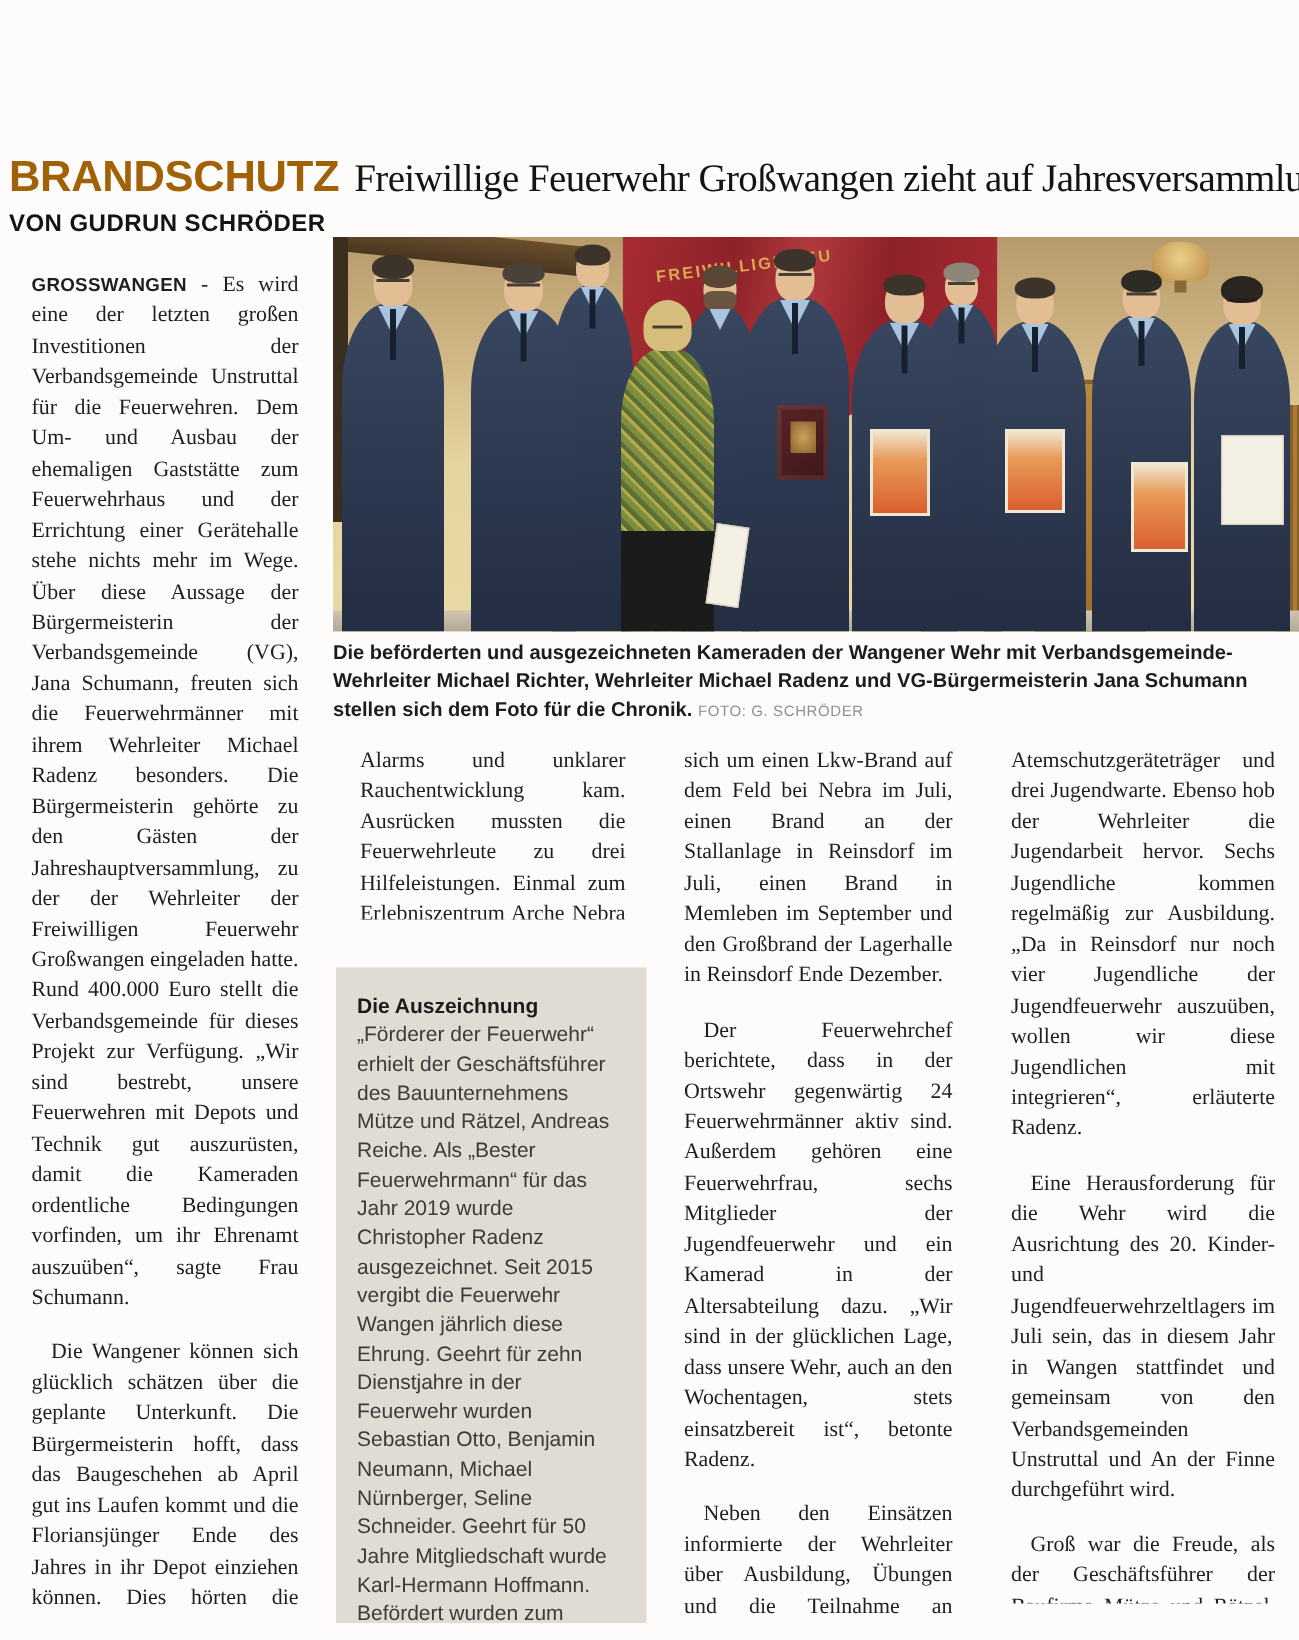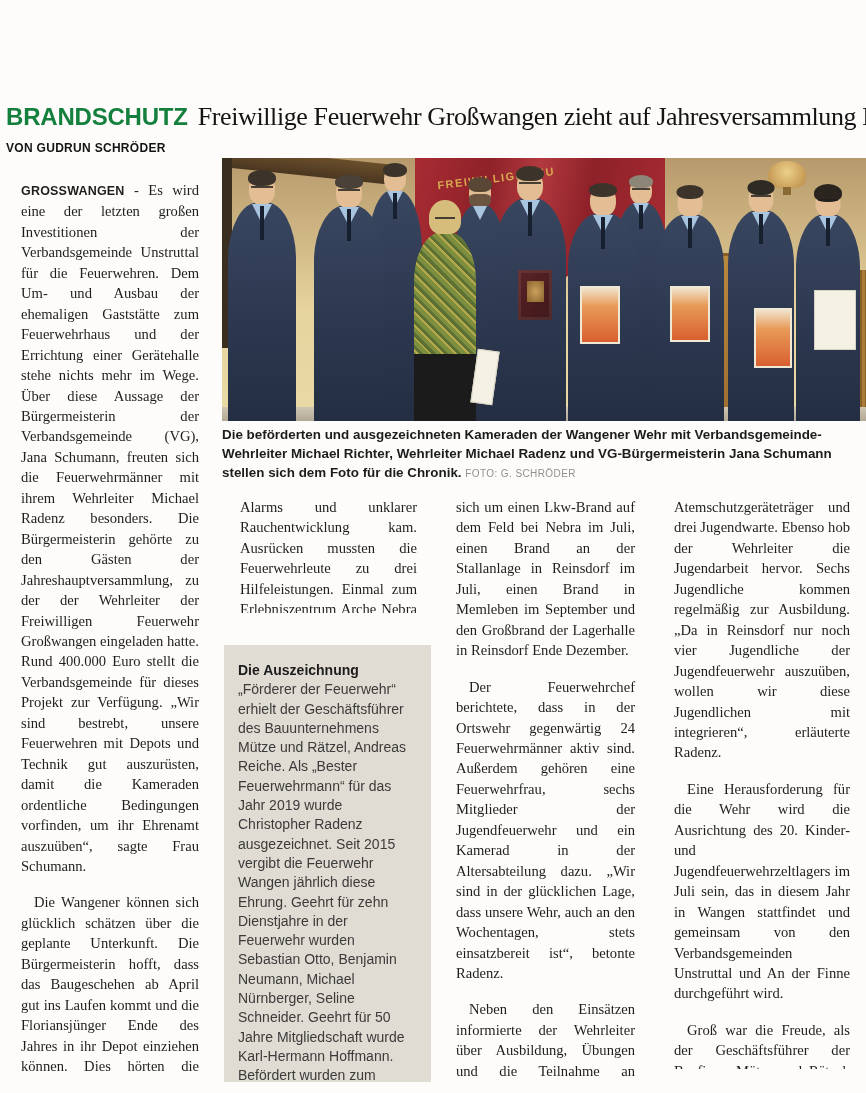--- a/index.html
+++ b/index.html
@@ -5,24 +5,24 @@
   html,body{margin:0;padding:0;}
   body{background:#ffffff;}
   .page{position:relative;width:866px;height:1093px;background:#fdfcfa;overflow:hidden;
         font-family:"Liberation Serif",serif;color:#1d1d1d;}
 
   
   .headline{position:absolute;left:4px;top:2px;width:858px;
     font-family:"Liberation Serif",serif;font-weight:700;font-size:63px;line-height:88px;
     letter-spacing:-1.5px;color:#0e0e0e;white-space:nowrap;}
   .kicker-row{position:absolute;left:6px;top:102px;width:856px;display:flex;align-items:baseline;gap:10px;}
-  .kicker{font-family:"Liberation Sans",sans-serif;font-weight:800;font-size:24px;color:#15803d;letter-spacing:-0.2px;}
+  .kicker{font-family:"Liberation Sans",sans-serif;font-weight:800;font-size:29px;color:#a16207;letter-spacing:-0.2px;}
   .subhead{font-family:"Liberation Serif",serif;font-size:26px;color:#141414;letter-spacing:-0.4px;white-space:nowrap;}
   .byline{position:absolute;left:6px;top:141px;font-family:"Liberation Sans",sans-serif;
-    font-weight:700;font-size:12px;color:#141414;letter-spacing:.3px;}
+    font-weight:700;font-size:16px;color:#141414;letter-spacing:.3px;}
 
   
   .col{position:absolute;text-align:justify;font-size:14.6px;line-height:20.45px;color:#1e1e1e;overflow:hidden;}
   .col p{margin:16px;-webkit-hyphens:auto;hyphens:auto;}
   .col p.indent{text-indent:13px;font-family:Liberation Serif, serif;}
   .lead-in{font-family:"Liberation Sans",sans-serif;font-weight:700;font-size:12.5px;letter-spacing:.2px;}
   #col1{left:5px;top:164px;width:210px;height:912px;}
   #col2{left:224px;top:481px;width:209px;height:132px;}
   #col3{left:440px;top:481px;width:211px;height:595px;}
   #col4{left:658px;top:481px;width:208px;height:588px;}

